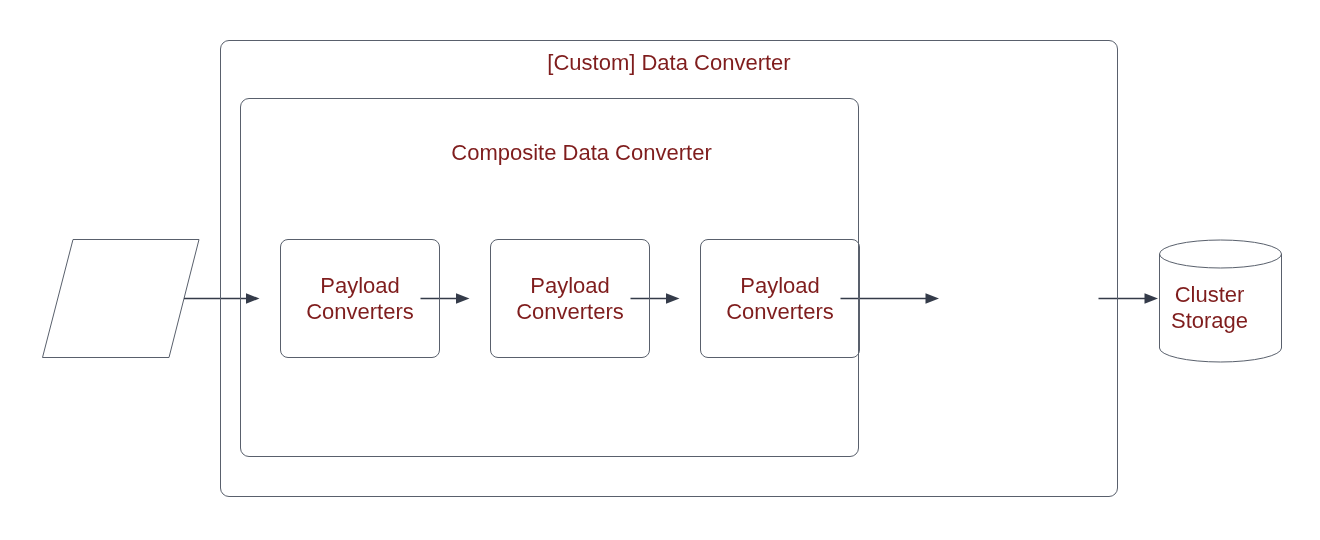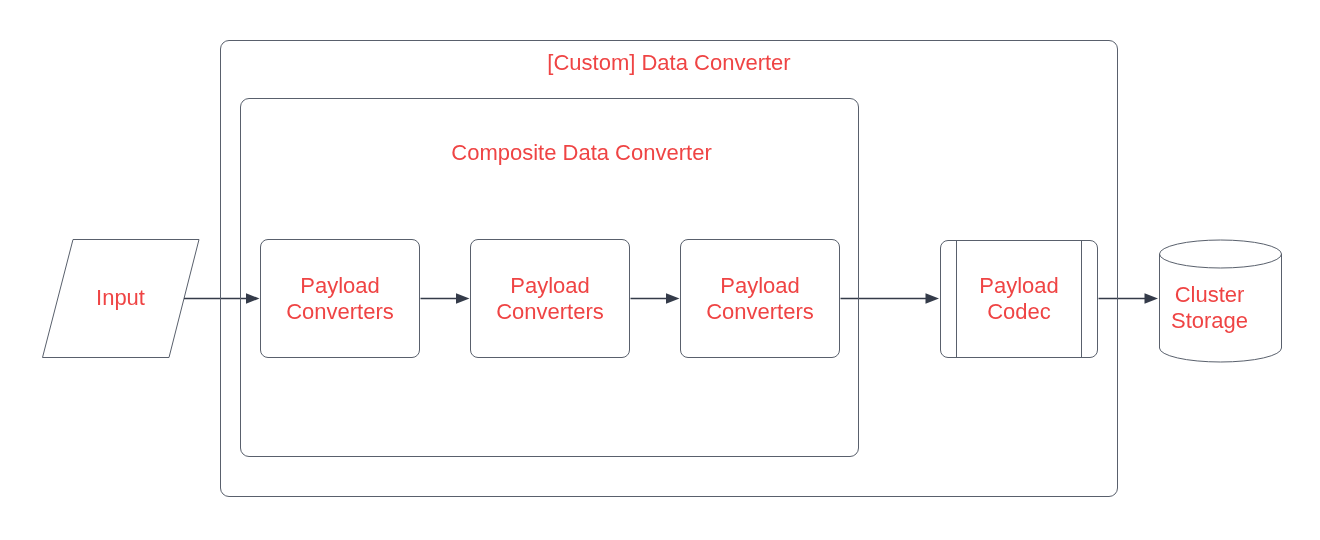--- a/index.html
+++ b/index.html
@@ -2,21 +2,21 @@
 <html><head>
 <meta charset="utf-8">
 <style>
   html, body { margin: 0; padding: 0; background: #ffffff; }
   .canvas {
     position: relative;
     width: 1320px;
     height: 540px;
     background: #ffffff;
     font-family: "Liberation Sans", sans-serif;
-    color: #ef4444;
+    color: #7f1d1d;
     overflow: hidden;
   }
   .shapes-layer { position: absolute; left: 0; top: 0; }
   .cbox {
     position: absolute;
     border: 1px solid #59606c;
     border-radius: 9px;
     background: transparent;
     box-sizing: border-box;
   }
@@ -43,21 +43,21 @@
     line-height: 26px;
     box-sizing: border-box;
   }
   .codec-bar {
     position: absolute;
     top: 0;
     bottom: 0;
     width: 1px;
     background: #59606c;
   }
-  .pad12 { padding: 0 0; }
+  .pad12 { padding: 0 0; margin-left: 20px; }
   .pad22 { padding: 0 22px; }
 </style>
 </head>
 <body>
 
 <div class="canvas">
 
   <svg class="shapes-layer" width="1320" height="540" viewBox="0 0 1320 540">
 
     <path d="M 73 239.5 L 199 239.5 L 169 357.5 L 42.5 357.5 Z" fill="none" stroke="#59606c" stroke-width="1" stroke-linejoin="round"></path>
@@ -86,33 +86,27 @@
       <polygon points="1158,298.5 1144.5,293.2 1144.5,303.8" fill="#343b49"></polygon>
     </g>
   </svg>
 
   <div class="cbox" style="left:220px; top:40px; width:898px; height:457px;"></div>
   <div class="label" style="left:220px; top:50px; width:898px; height:26px;">[Custom] Data Converter</div>
 
   <div class="cbox" style="left:240px; top:98px; width:619px; height:359px;"></div>
   <div class="label" style="left:240px; top:140px; width:619px; height:26px;margin-left:32px;">Composite Data Converter</div>
 
-  <div class="label" style="left:42px; top:239px; width:157px; height:118px;">Input</div>
 
   <div class="node pad12" style="left:260px; top:239px; width:160px; height:119px;">
     <span>Payload Converters</span>
   </div>
   <div class="node pad12" style="left:470px; top:239px; width:160px; height:119px;">
     <span>Payload Converters</span>
   </div>
   <div class="node pad12" style="left:680px; top:239px; width:160px; height:119px;">
     <span>Payload Converters</span>
   </div>
 
-  <div class="node pad22" style="left:940px; top:240px; width:158px; height:118px;">
-    <div class="codec-bar" style="left:15px;"></div>
-    <div class="codec-bar" style="right:15px;"></div>
-    <span>Payload Codec</span>
-  </div>
 
   <div class="label" style="left:1159px; top:252px; width:101px; height:112px;">Cluster Storage</div>
 
 </div>
 
 </body></html>

